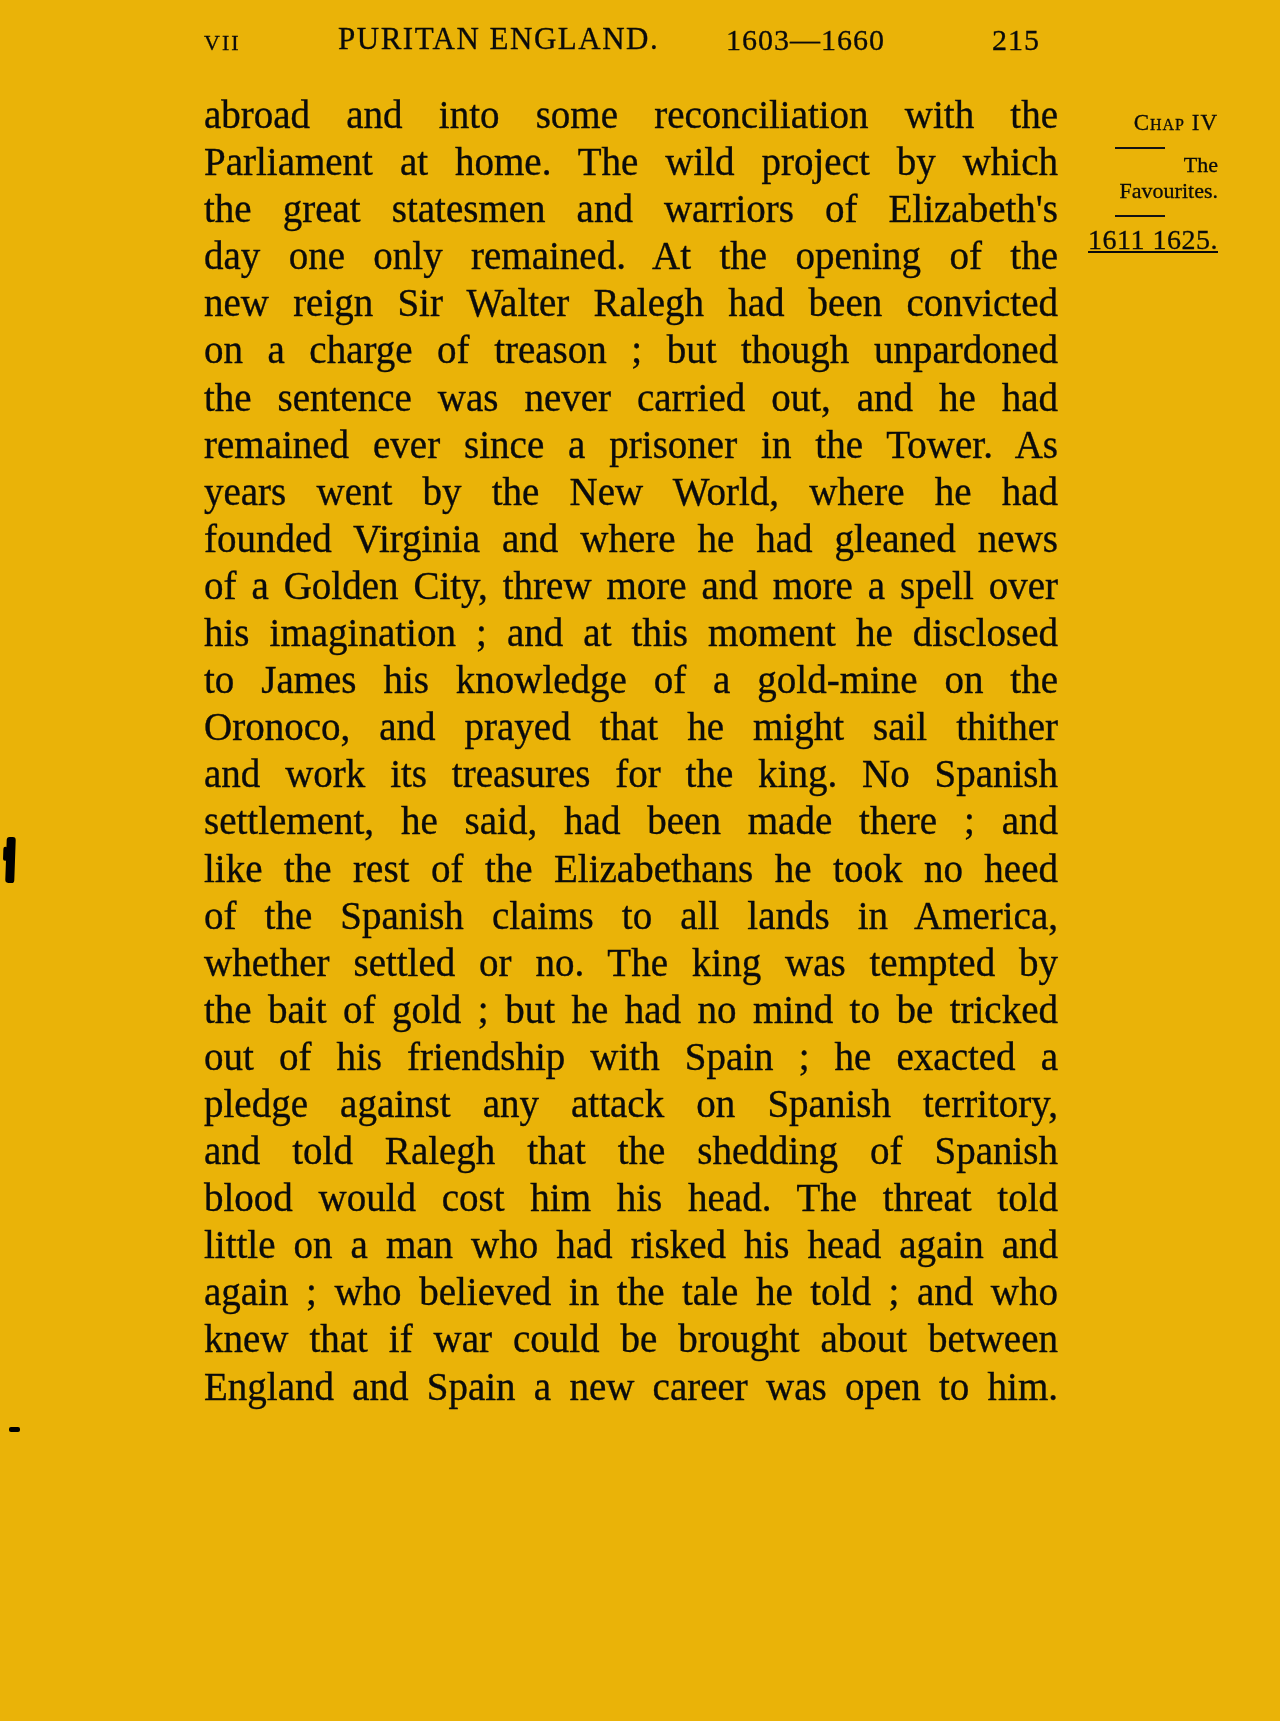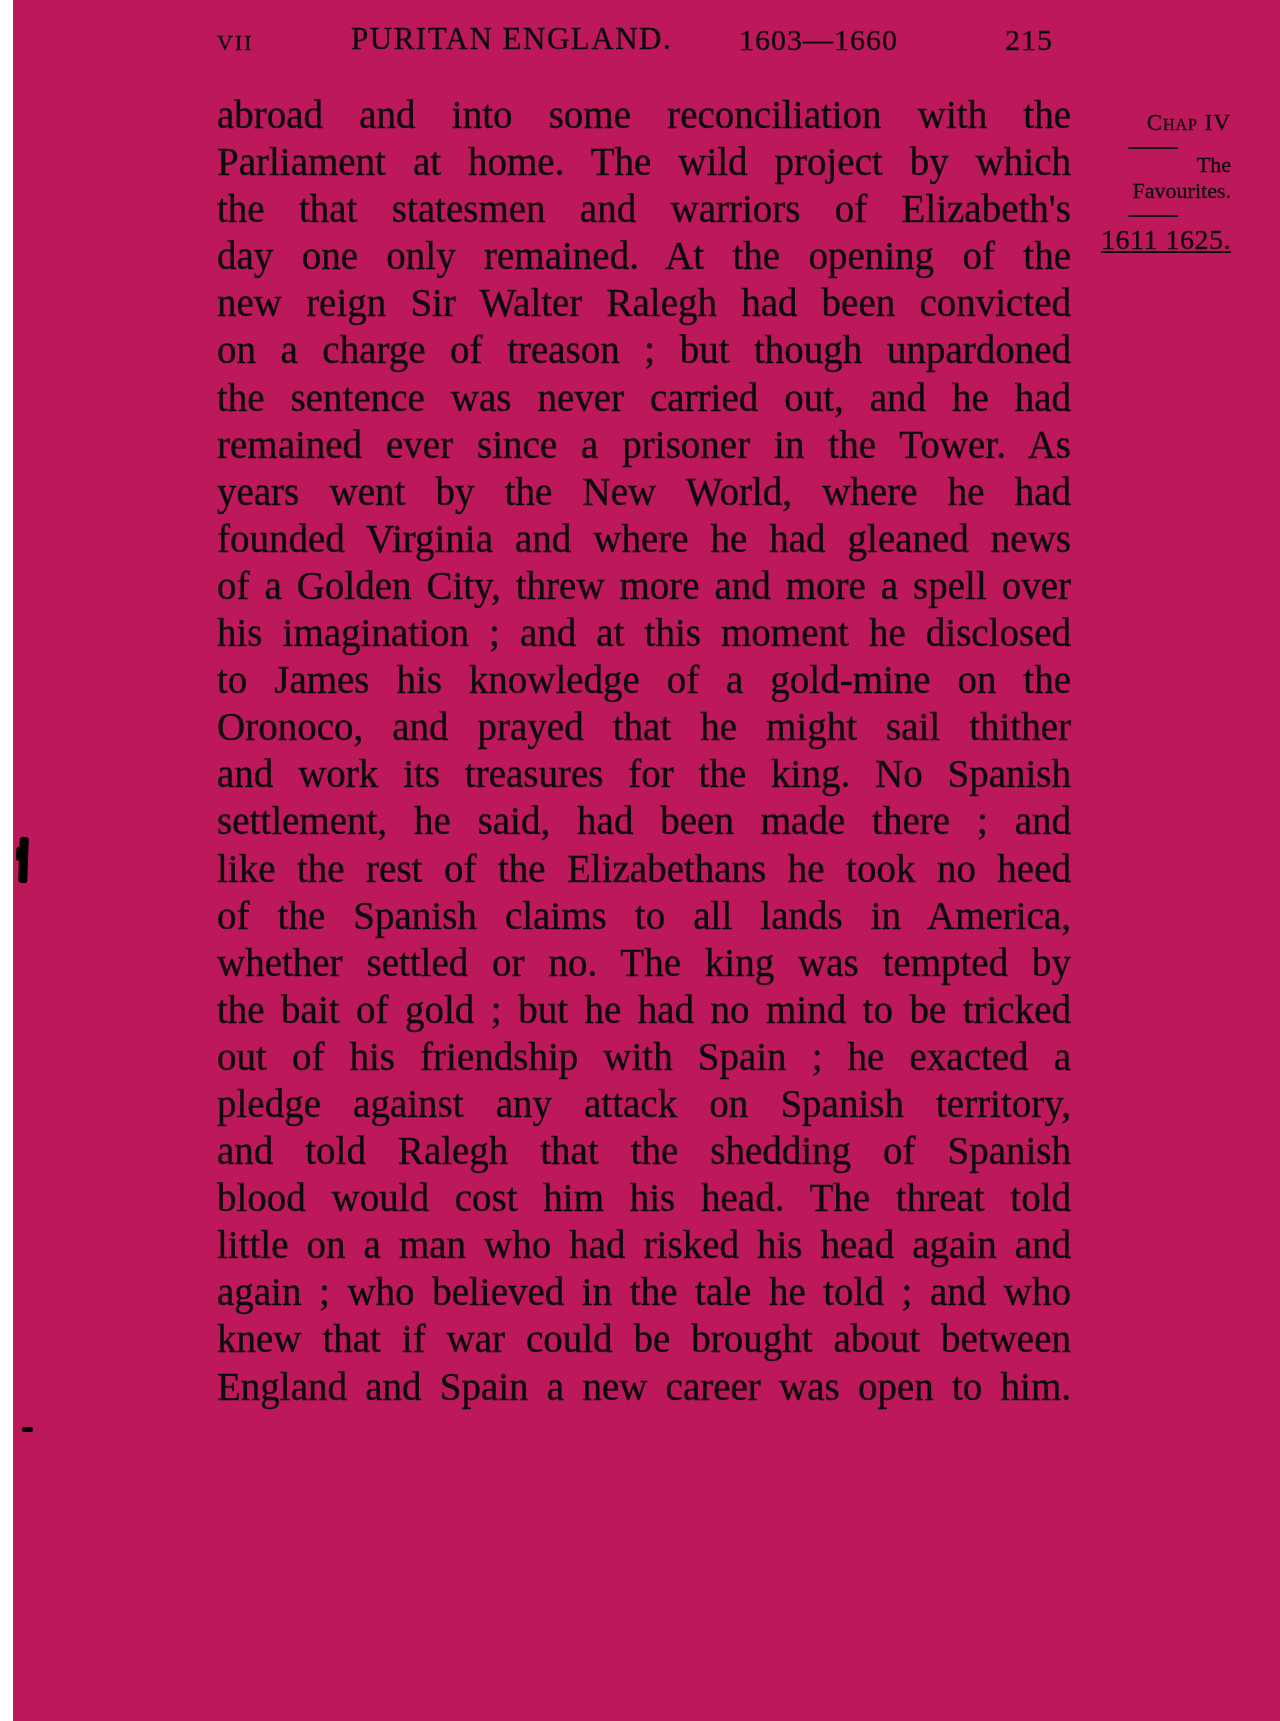--- a/index.html
+++ b/index.html
@@ -8,22 +8,21 @@
     height: 1721px;
     position: relative;
     background: #ffffff;
     color: #0b0b0b;
     font-family: "Liberation Serif", "DejaVu Serif", serif;
     overflow: hidden;
   }
   .page {
     position: absolute;
     inset: 0;
-    background: #be185d;
-    margin-left: 13px;
+    background: #eab308;
   }
 
   
   .hdr-item { position: absolute; white-space: nowrap; -webkit-text-stroke: 0.3px #0b0b0b; }
   .hdr-numeral { left: 204px; top: 30px; font-size: 22px; letter-spacing: 2px; }
   .hdr-title   { left: 338px; top: 21px; font-size: 31px; letter-spacing: 1.5px; }
   .hdr-dates   { left: 726px; top: 23px; font-size: 30px; letter-spacing: 1px; }
   .hdr-page    { left: 992px; top: 23px; font-size: 30px; letter-spacing: 1px; }
 
   
@@ -85,21 +84,21 @@
   <div>
     <span class="hdr-item hdr-numeral">VII</span>
     <span class="hdr-item hdr-title">PURITAN ENGLAND.</span>
     <span class="hdr-item hdr-dates">1603—1660</span>
     <span class="hdr-item hdr-page">215</span>
   </div>
 
   <div class="body-text">
     <span class="body-line">abroad and into some reconciliation with the</span>
     <span class="body-line">Parliament at home.  The wild project by which</span>
-    <span class="body-line">the that statesmen and warriors of Elizabeth's</span>
+    <span class="body-line">the great statesmen and warriors of Elizabeth's</span>
     <span class="body-line">day one only remained.  At the opening of the</span>
     <span class="body-line">new reign Sir Walter Ralegh had been convicted</span>
     <span class="body-line">on a charge of treason ; but though unpardoned</span>
     <span class="body-line">the sentence was never carried out, and he had</span>
     <span class="body-line">remained ever since a prisoner in the Tower.  As</span>
     <span class="body-line">years went by the New World, where he had</span>
     <span class="body-line">founded Virginia and where he had gleaned news</span>
     <span class="body-line">of a Golden City, threw more and more a spell over</span>
     <span class="body-line">his imagination ; and at this moment he disclosed</span>
     <span class="body-line">to James his knowledge of a gold-mine on the</span>

